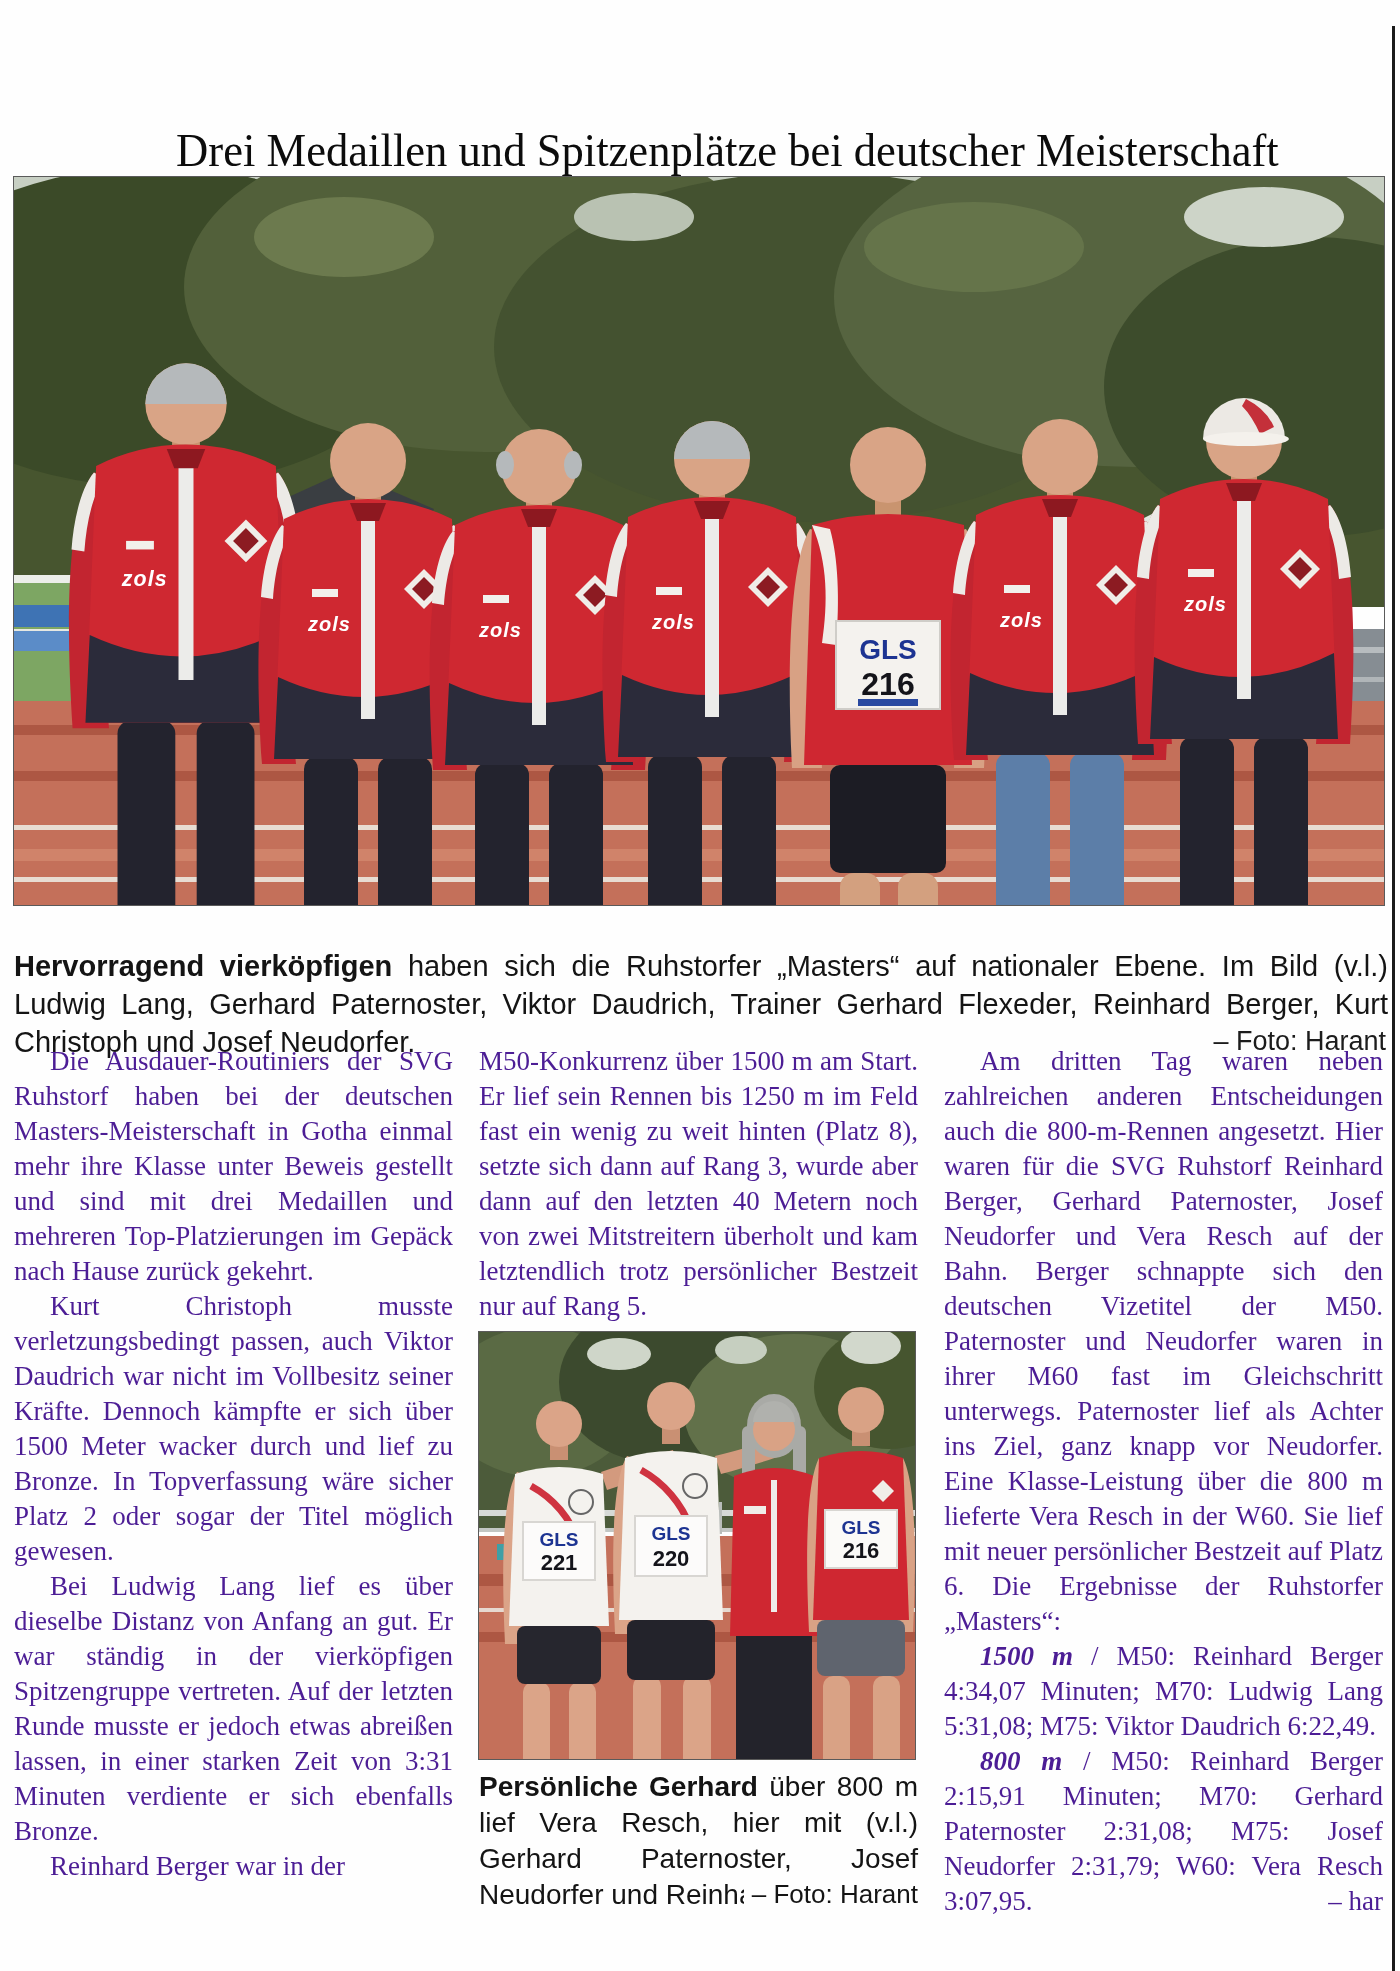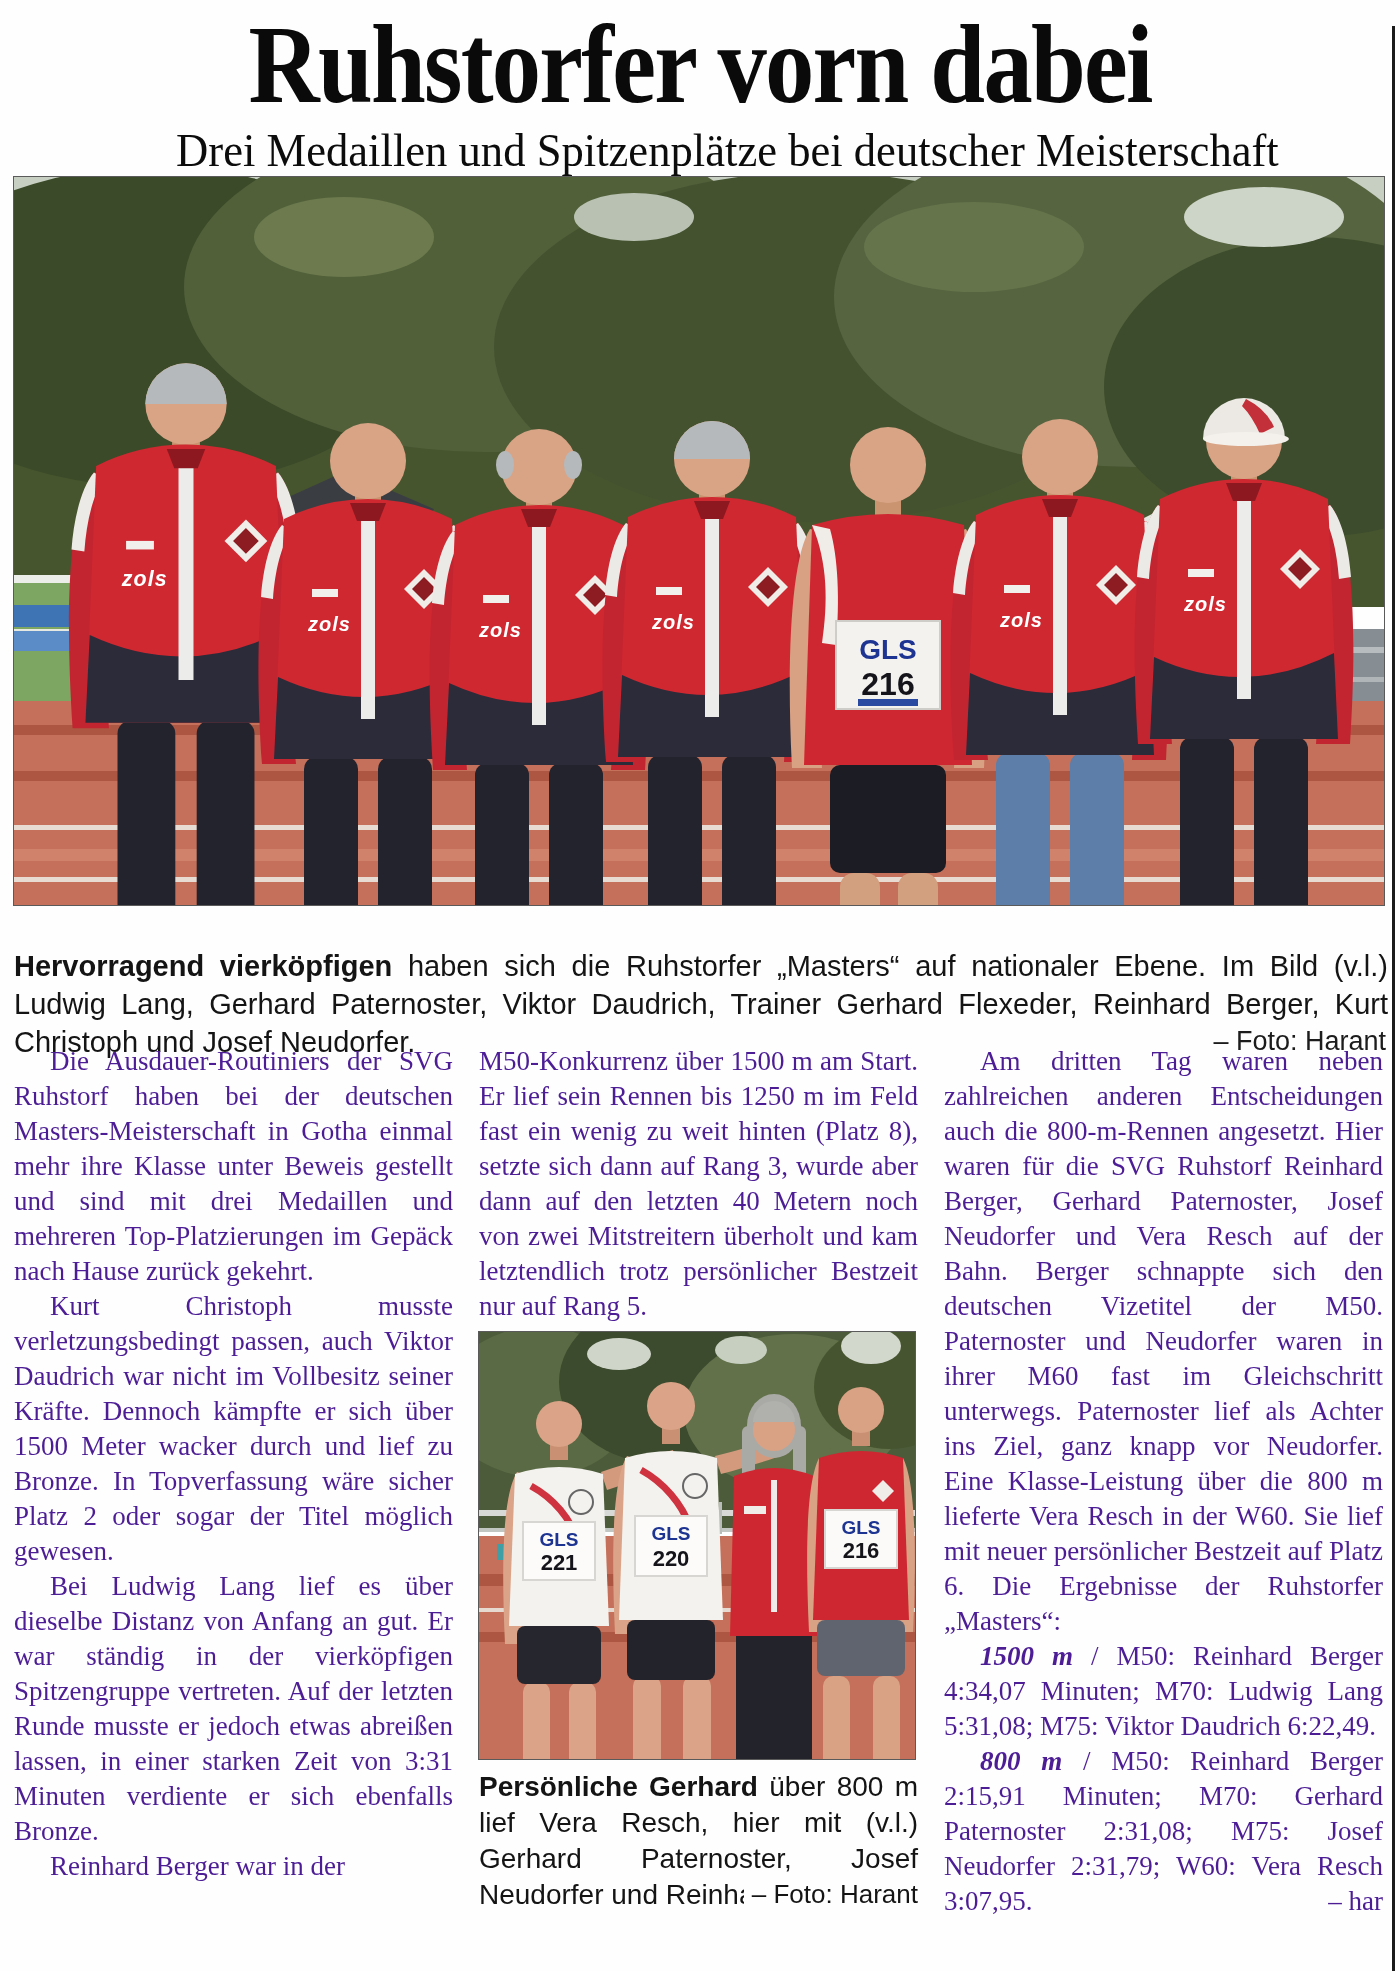--- a/index.html
+++ b/index.html
@@ -51,23 +51,20 @@
   .p-jeans{--pants:#5c7ea8;}
   .zols{font-family:"Liberation Sans",sans-serif;font-style:italic;font-weight:700;fill:#ffffff;font-size:20px;letter-spacing:1px;}
   .bib-sponsor{font-family:"Liberation Sans",sans-serif;font-weight:700;fill:#1d3492;}
   .bib-number{font-family:"Liberation Sans",sans-serif;font-weight:700;fill:#14141a;}
 </style>
 </head>
 <body>
 
 <div class="page">
 
-  <div class="title-wrap">
-    <span class="title">Ruhstorfer vorn dabei</span>
-  </div>
   <div class="subtitle-wrap">
     <span class="subtitle">Drei Medaillen und Spitzenplätze bei deutscher Meisterschaft</span>
   </div>
 
   <figure class="main-photo">
     <svg width="1370" height="728" viewBox="0 0 1370 728">
       <defs>
         <g id="tsman">
 
           <rect x="-64" y="338" width="54" height="400" rx="12" fill="var(--pants,#23232e)"></rect>

